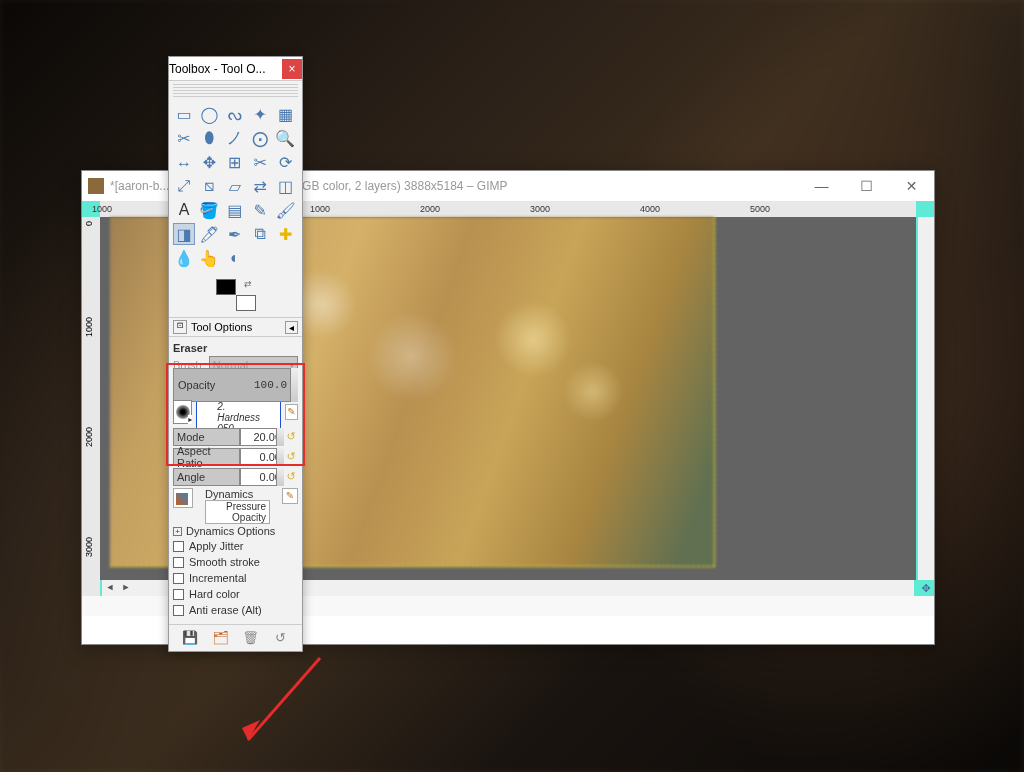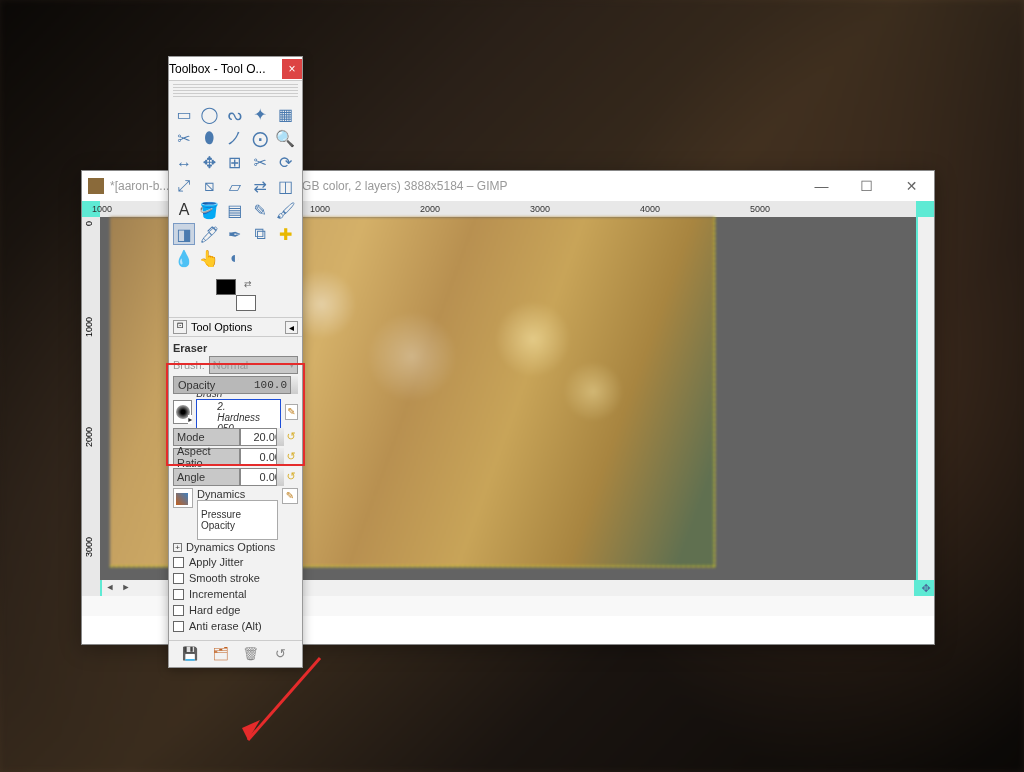--- a/index.html
+++ b/index.html
@@ -144,21 +144,21 @@
   font-size:11px;
 }
 .val-box {
   width: 44px; background:#fff; border:1px solid #888; height:18px;
   text-align:right; padding-right:2px; font-size:11px; line-height:16px;
   position: relative;
 }
 .spinner-nub { position:absolute; right:-1px; top:-1px; bottom:-1px; width:8px;
   background: linear-gradient(#eee,#ccc); border-left:1px solid #888;}
 .opacity-bar {
-  flex:1; height:18px; background:#b8b8b8; border:1px solid #888;
+  flex:1; height:34px; background:#b8b8b8; border:1px solid #888;
   position:relative; display:flex; align-items:center;
 }
 .opacity-bar span.lbl { position:absolute; left:4px; }
 .opacity-bar span.val { position:absolute; right:10px;font-family:Liberation Mono, monospace; }
 .brush-row { display:flex; align-items:center; gap:4px; height:32px;}
 .brush-thumb {
   width:24px; height:24px; border:1px solid #888; background:#fff;
   position:relative; display:flex; align-items:center; justify-content:center;
 }
 .brush-thumb::before { content:""; width:14px; height:14px; border-radius:50%;
@@ -166,26 +166,26 @@
 .brush-thumb .corner { position:absolute; bottom:-1px; right:-1px; font-size:8px; background:#fff;}
 .brush-info { flex:1;font-style:italic; }
 .brush-info .lbl { font-size:10px;}
 .brush-info .name-box { border:1px solid #1d4ed8; background:#fff; padding:1px 20px; font-size:10px; }
 .edit-icon { width:16px; height:16px; background:#fff; border:1px solid #aaa; text-align:center; line-height:14px; color:#c08020; font-size:10px;}
 .link-icon { width:14px; height:14px; font-size:11px; color:#d8b030; text-align:center;}
 .expand-row { display:flex; align-items:center; gap:4px; padding:1px 0;}
 .expand-sq { width:9px;height:9px;border:1px solid #777;text-align:center;line-height:7px;font-size:8px;}
 .chk-row { display:flex; align-items:center; gap:5px; padding:2px 0;}
 .chk { width:11px;height:11px;border:1px solid #666;background:#fff;}
-.dynamics-row { display:flex; gap:4px; align-items:flex-start;}
+.dynamics-row { display:flex; gap:12px; align-items:flex-start;}
 .dyn-thumb { width:20px;height:20px;background:#fff;border:1px solid #aaa;position:relative;}
 .dyn-thumb::before{content:"";position:absolute;left:2px;bottom:2px;width:12px;height:12px;
   background:linear-gradient(45deg,#c06020 0%,#4080c0 100%);}
 .dyn-info{flex:1;}
-.dyn-name-box{border:1px solid #aaa;background:#fff;padding:8px 3px;font-size:10px;}
+.dyn-name-box{border:1px solid #aaa;background:#fff;padding:0 3px;font-size:10px;text-align:right;}
 
 .toolbox-footer {
   display:flex; justify-content:center; gap:14px;
   padding:5px 0; border-top:1px solid #ccc;
 }
 .footer-icon { width:16px;height:16px;font-size:13px;text-align:center;}
 .blue{color:#2060c0;} .mixed{color:#c06020;} .grayicon{color:#888;}
 
 
 .arrow-svg { position:absolute; left:230px; top:648px; width:100px; height:110px; z-index:101; pointer-events:none;}
@@ -377,21 +377,21 @@
     <div class="chk-row">
         <div class="chk"></div>
         <span>Smooth stroke</span>
       </div>
     <div class="chk-row">
         <div class="chk"></div>
         <span>Incremental</span>
       </div>
     <div class="chk-row">
         <div class="chk"></div>
-        <span>Hard edge</span>
+        <span>Hard color</span>
       </div>
     <div class="chk-row">
         <div class="chk"></div>
         <span>Anti erase  (Alt)</span>
       </div>
   </div>
 
   <div class="toolbox-footer">
     <span class="footer-icon blue">💾</span>
     <span class="footer-icon mixed">🗂</span>

